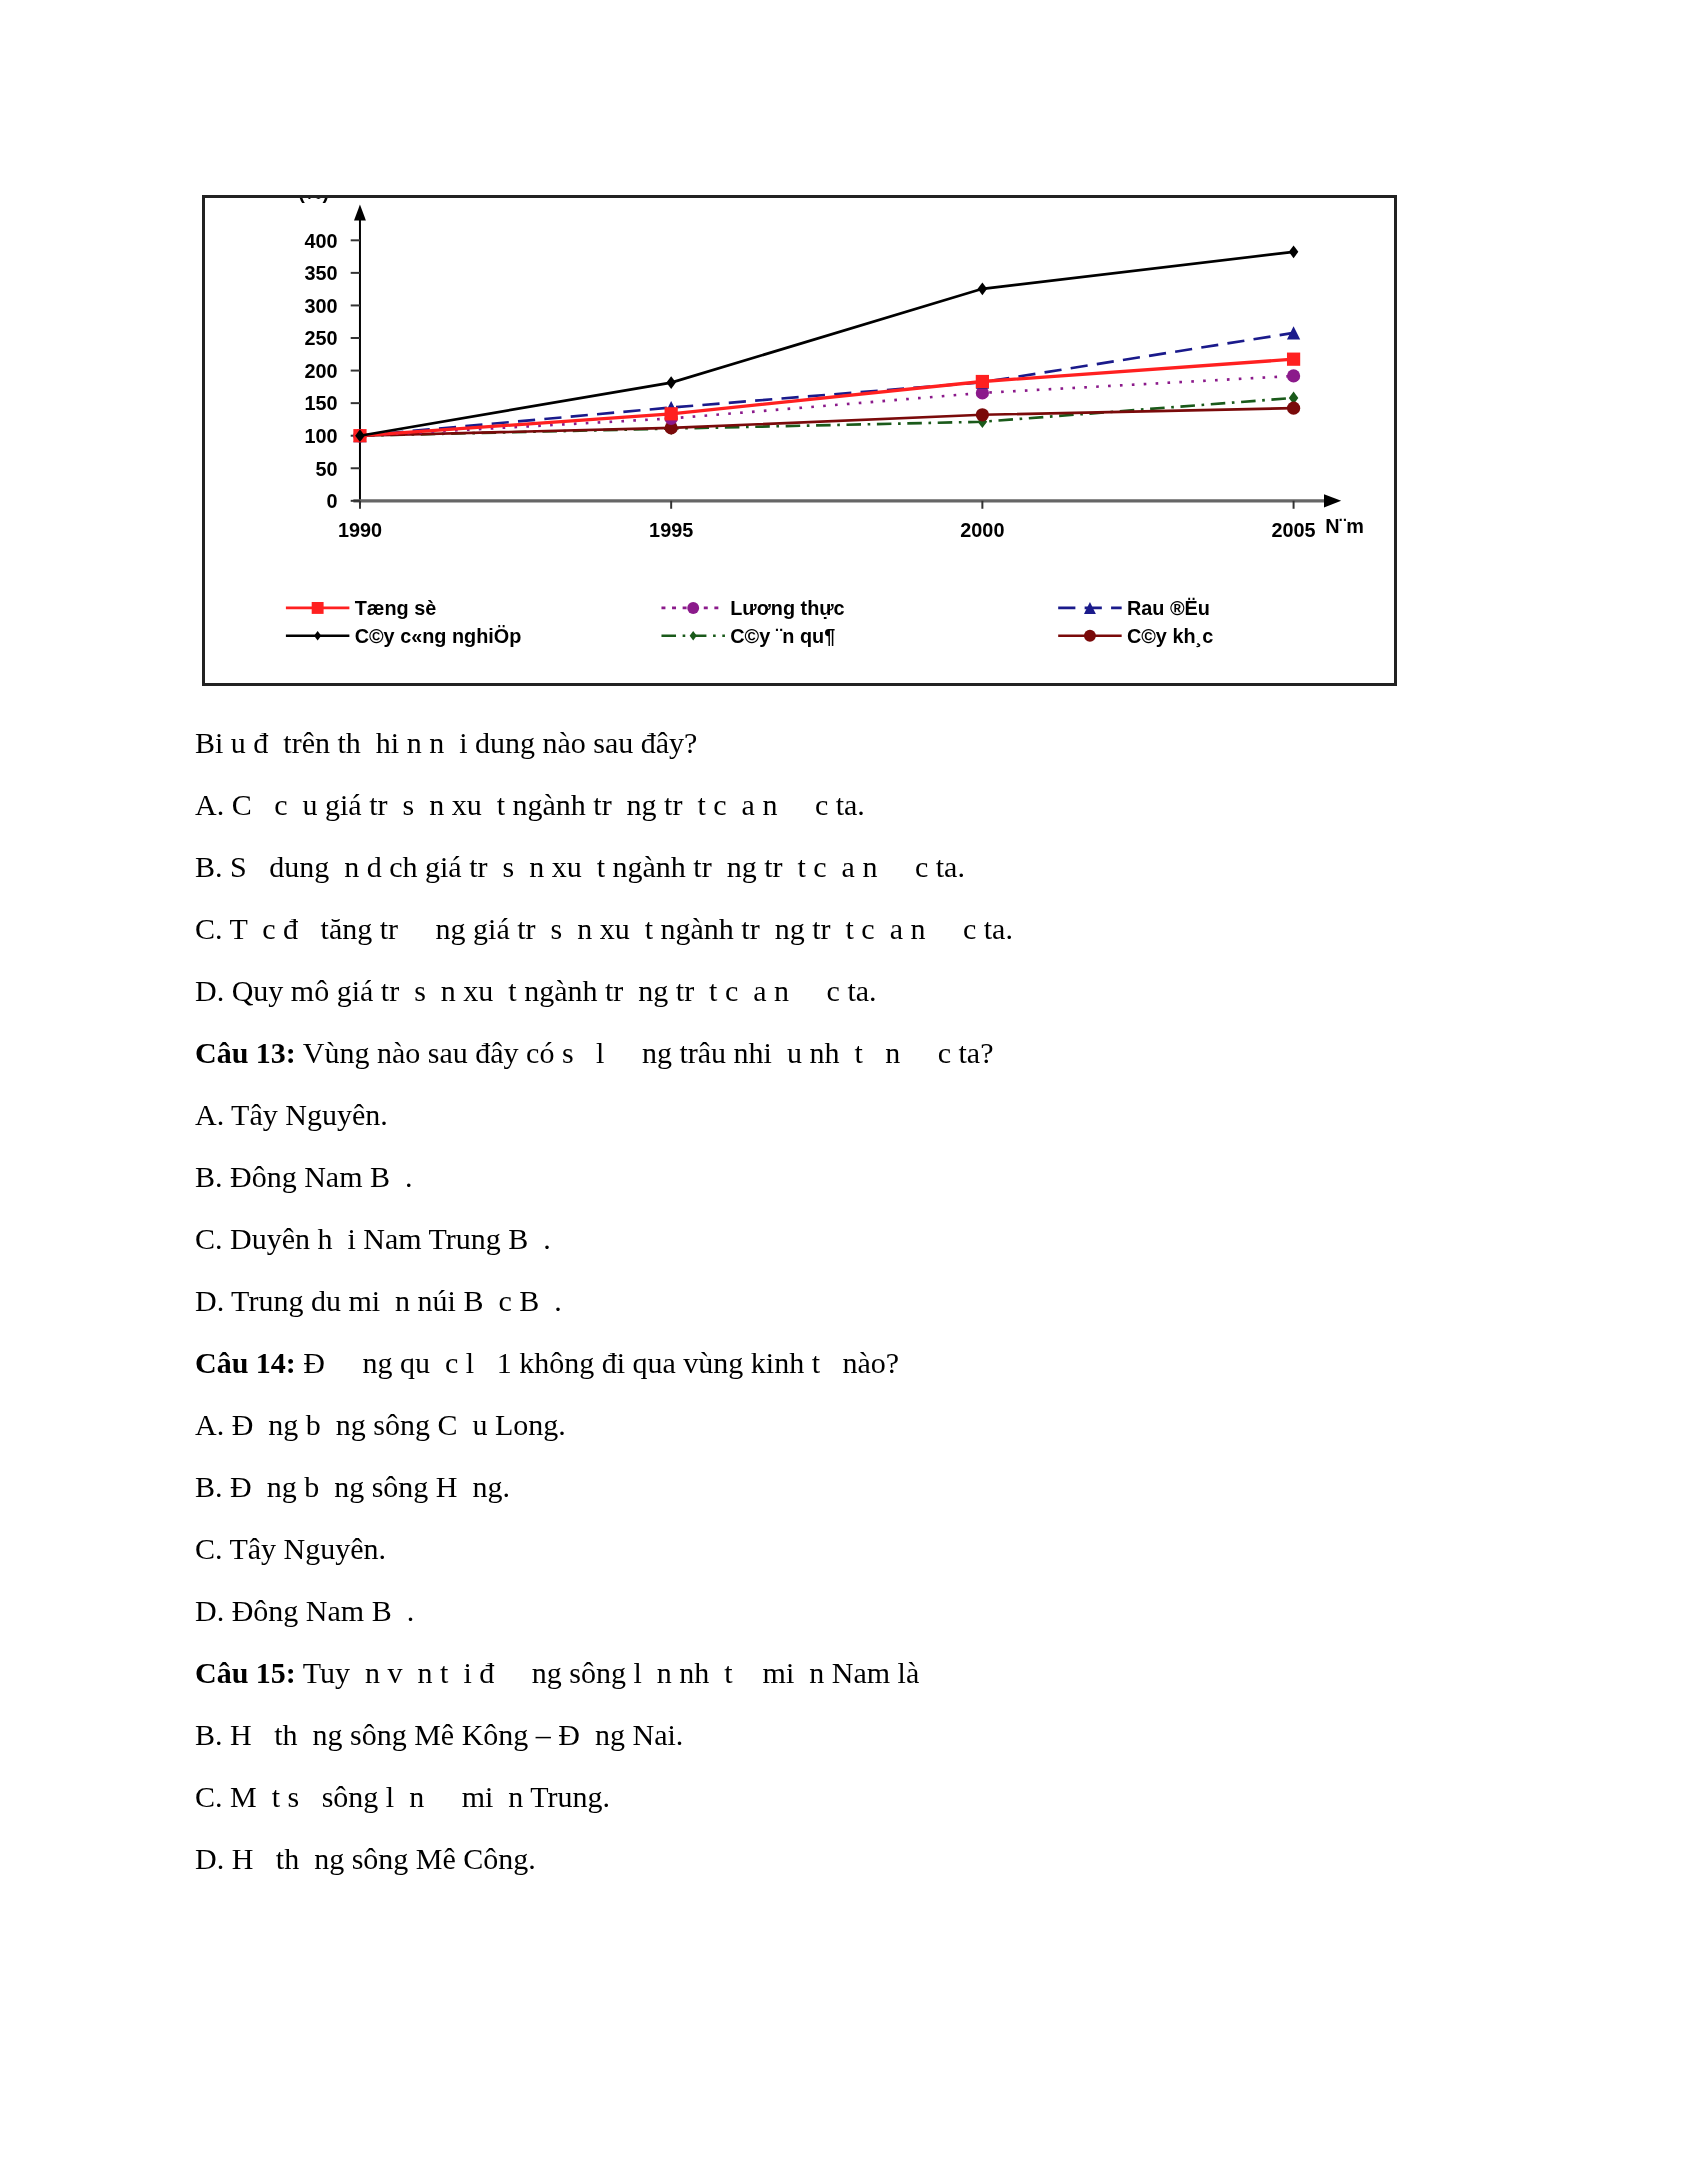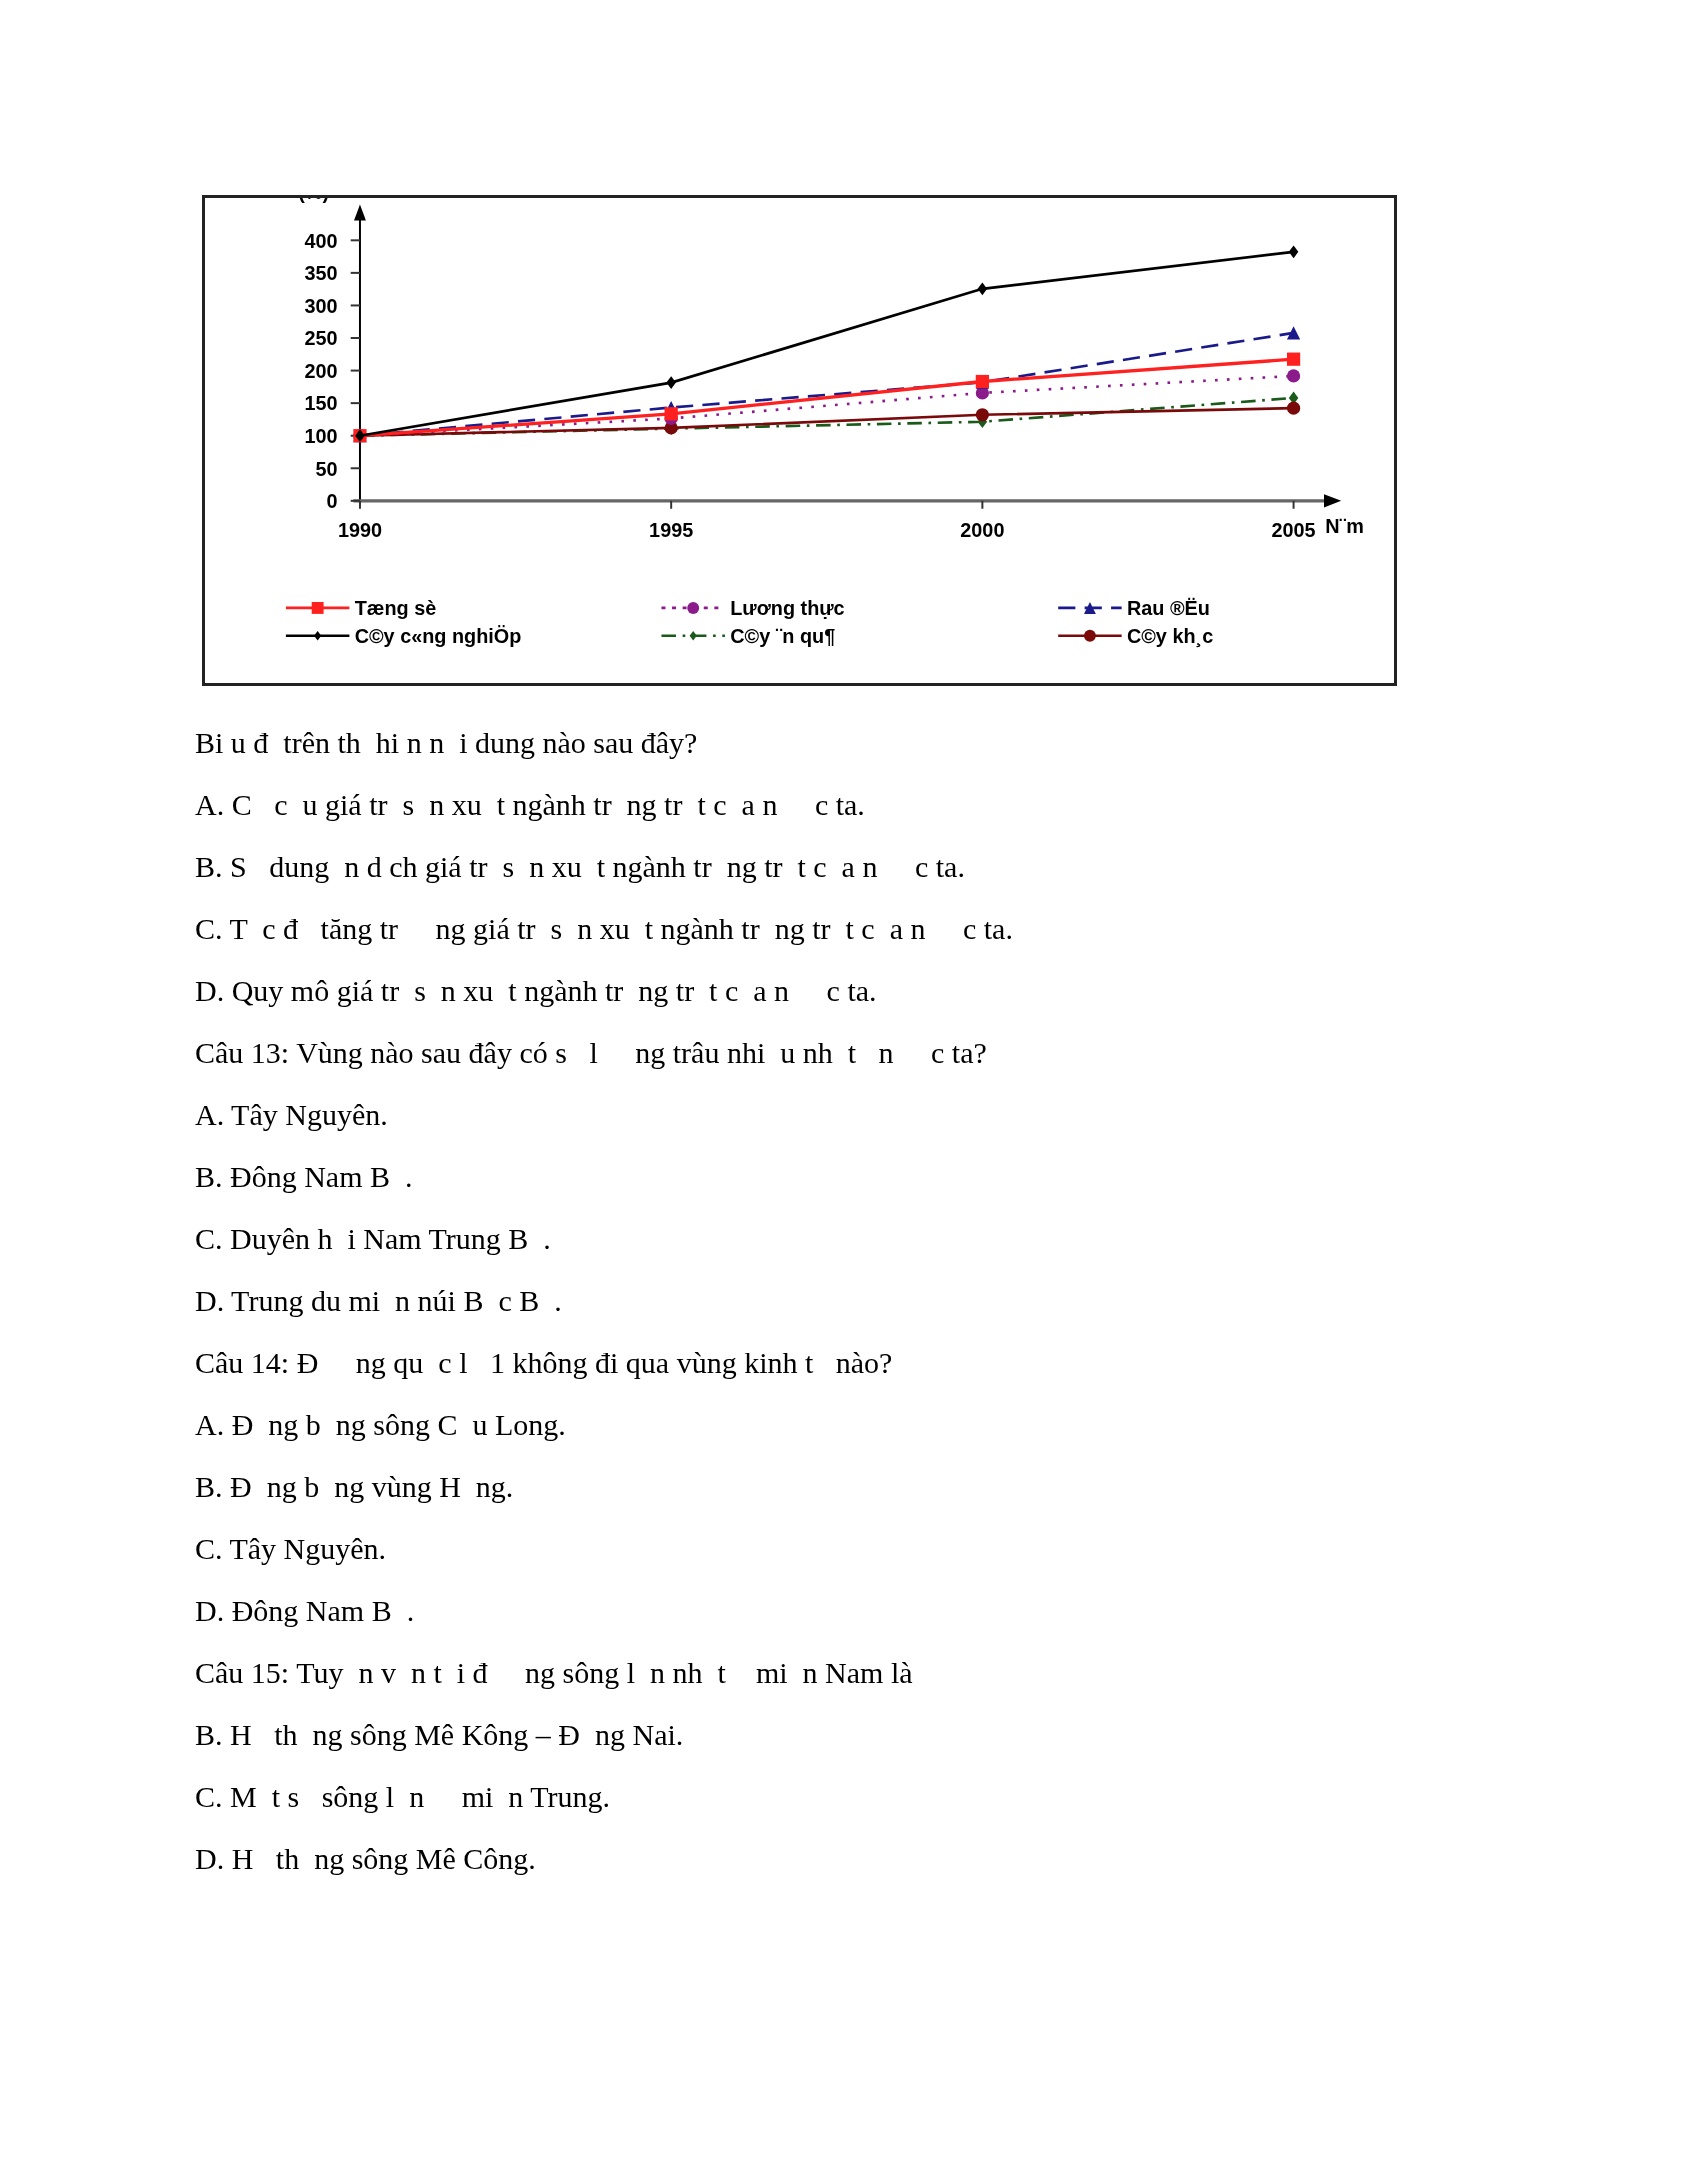--- a/index.html
+++ b/index.html
@@ -3,21 +3,21 @@
 <meta charset="utf-8">
 <style>
   html, body { margin: 0; padding: 0; background: #ffffff; }
   body { width: 1687px; height: 2183px; position: relative; overflow: hidden; font-family: "Liberation Serif", serif; color: #000; }
   .chart-frame { position: absolute; left: 202px; top: 195px; width: 1195px; height: 491px; border: 3.3px solid #222; box-sizing: border-box; background: #fff; }
   svg.chart { position: absolute; left: 0; top: 0; width: 1188px; height: 484px; }
   .tick-label { font-family: "Liberation Sans", sans-serif; font-weight: bold; font-size: 30px; fill: #000; }
   .legend-text { font-family: "Liberation Sans", sans-serif; font-weight: bold; font-size: 30px; fill: #000; }
   .text-block { position: absolute; left: 195px; top: 712px; width: 1323px; }
   .line { font-size: 30px; height: 62px; line-height: 62px; white-space: pre; }
-  .line b { font-weight: normal; }
+  .line b { font-weight: bold; }
 </style>
 </head>
 <body>
 
 <div class="chart-frame">
   <svg class="chart" id="chart" viewBox="0 0 1796 732">
     <g id="axes">
         <line x1="234" y1="464" x2="234" y2="24" stroke="#000" stroke-width="3"></line>
         <polygon points="225,34 243,34 234,10" fill="#000"></polygon>
         <line x1="224" y1="458" x2="1696" y2="458" stroke="#666" stroke-width="5"></line>
@@ -136,21 +136,21 @@
     <div class="line"><span>B. S   dung  n d ch giá tr  s  n xu  t ngành tr  ng tr  t c  a n     c ta.</span></div>
     <div class="line"><span>C. T  c đ   tăng tr     ng giá tr  s  n xu  t ngành tr  ng tr  t c  a n     c ta.</span></div>
     <div class="line"><span>D. Quy mô giá tr  s  n xu  t ngành tr  ng tr  t c  a n     c ta.</span></div>
     <div class="line"><b>Câu 13:</b><span> Vùng nào sau đây có s   l     ng trâu nhi  u nh  t   n     c ta?</span></div>
     <div class="line"><span>A. Tây Nguyên.</span></div>
     <div class="line"><span>B. Đông Nam B  .</span></div>
     <div class="line"><span>C. Duyên h  i Nam Trung B  .</span></div>
     <div class="line"><span>D. Trung du mi  n núi B  c B  .</span></div>
     <div class="line"><b>Câu 14:</b><span> Đ     ng qu  c l   1 không đi qua vùng kinh t   nào?</span></div>
     <div class="line"><span>A. Đ  ng b  ng sông C  u Long.</span></div>
-    <div class="line"><span>B. Đ  ng b  ng vùng H  ng.</span></div>
+    <div class="line"><span>B. Đ  ng b  ng sông H  ng.</span></div>
     <div class="line"><span>C. Tây Nguyên.</span></div>
     <div class="line"><span>D. Đông Nam B  .</span></div>
     <div class="line"><b>Câu 15:</b><span> Tuy  n v  n t  i đ     ng sông l  n nh  t    mi  n Nam là</span></div>
     <div class="line"><span>B. H   th  ng sông Mê Kông – Đ  ng Nai.</span></div>
     <div class="line"><span>C. M  t s   sông l  n     mi  n Trung.</span></div>
     <div class="line"><span>D. H   th  ng sông Mê Công.</span></div>
   </div>
 
 
 </body></html>

